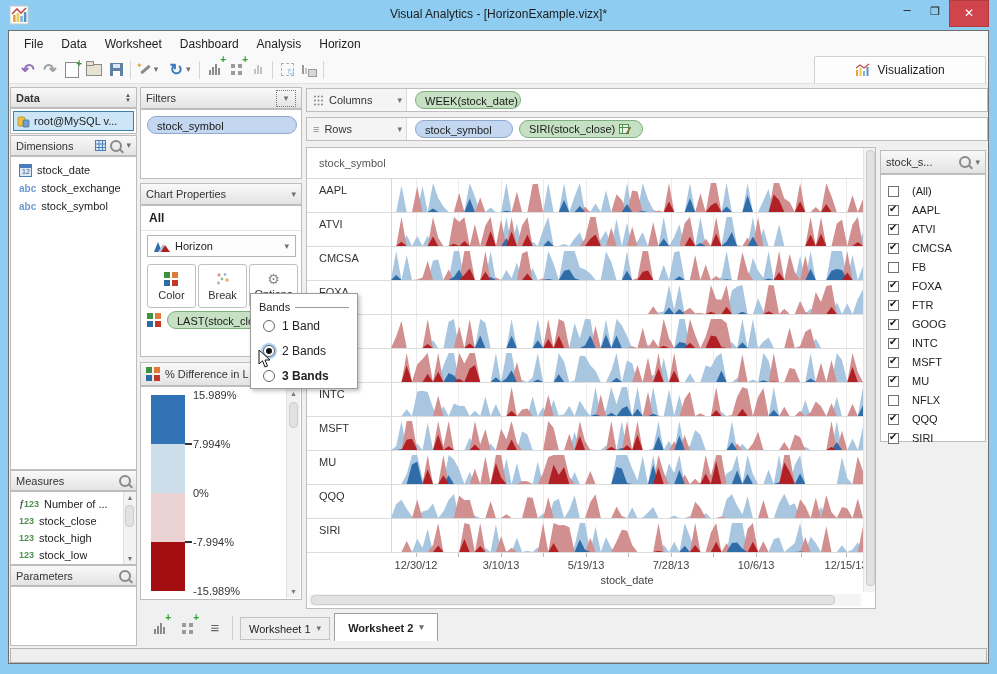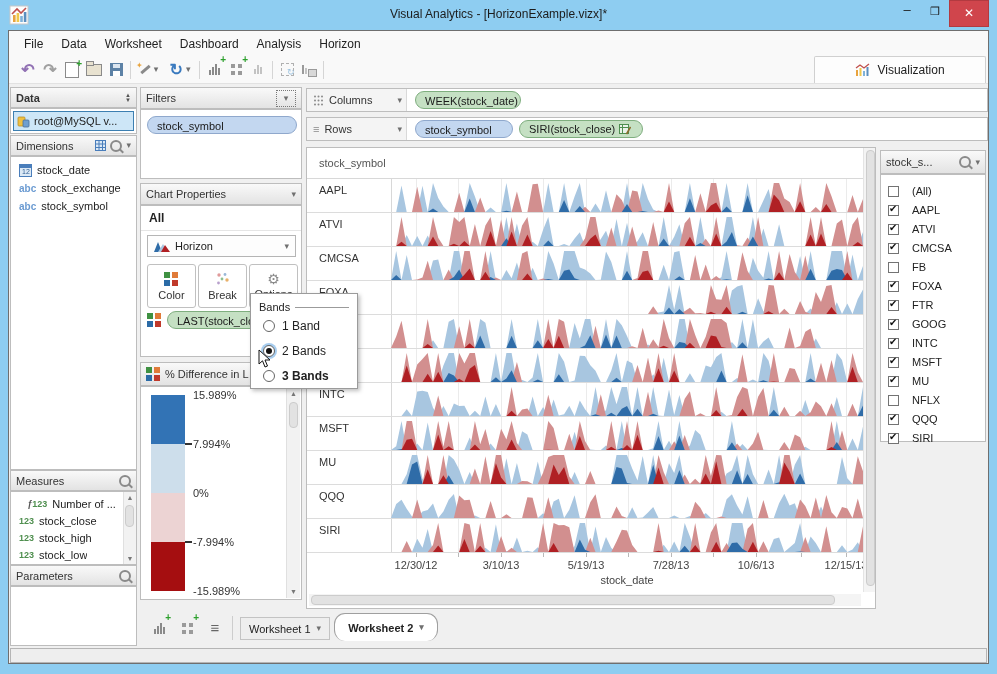--- a/index.html
+++ b/index.html
@@ -215,21 +215,21 @@
     </div>
   </div>
 
 <div class="hdr" style="left:10px;top:470px;width:127px;height:21px">
   <span>Measures</span>
   <span class="spacer"></span>
     <span class="mag"></span>
 </div>
 <div class="card" style="left:10px;top:491px;width:127px;height:74px;padding-top:3px">
   <div id="meas-list" style="margin-right:12px">
-      <div class="field-row" style="height: 17px; justify-content: center;">
+      <div class="field-row" style="height: 17px;">
         <span class="icon-num"><i style="color:#555">ƒ</i>123</span>
         <span style="white-space: nowrap; overflow: hidden;">Number of ...</span>
       </div>
       <div class="field-row" style="height: 17px;">
         <span class="icon-num">123</span>
         <span style="white-space: nowrap; overflow: hidden;">stock_close</span>
       </div>
       <div class="field-row" style="height: 17px;">
         <span class="icon-num">123</span>
         <span style="white-space: nowrap; overflow: hidden;">stock_high</span>
@@ -643,20 +643,20 @@
   </div>
   <div class="tool-btn" style="position:absolute;left:64px;top:4px">
     <span style="color:#666;font-size:15px;font-weight:bold">≡</span>
   </div>
   <div style="position:absolute;left:92px;top:4px;width:1px;height:24px;background:#cdcdcd"></div>
   <div id="tabs-holder">
       <div class="tab" style="left: 100px; top: 5px; width: 90px; height: 23px; border: 1px solid rgb(195, 195, 195); background: rgb(238, 238, 238);">
         <span>Worksheet 1</span>
         <span class="ddarrow">▾</span>
       </div>
-      <div class="tab" style="left: 194px; top: 1px; width: 104px; height: 28px; background: rgb(255, 255, 255); border-top: 1px solid rgb(159, 159, 159); border-right: 1px solid rgb(159, 159, 159); border-left: 1px solid rgb(159, 159, 159); border-image: initial; border-bottom: none; font-weight: bold; border-radius: 11px;">
+      <div class="tab" style="left: 194px; top: 1px; width: 104px; height: 28px; background: rgb(255, 255, 255); border-top: 1px solid rgb(159, 159, 159); border-right: 1px solid rgb(159, 159, 159); border-left: 1px solid rgb(159, 159, 159); border-image: initial; border-bottom: none; font-weight: bold;">
         <span>Worksheet 2</span>
         <span class="ddarrow">▾</span>
       </div>
     </div>
 </div>
 
 <div class="abs" style="left:10px;top:648px;width:977px;height:15px;background:#eeeeee;border:1px solid #b5b5b5;box-sizing:border-box"></div>
 
 </body></html>

